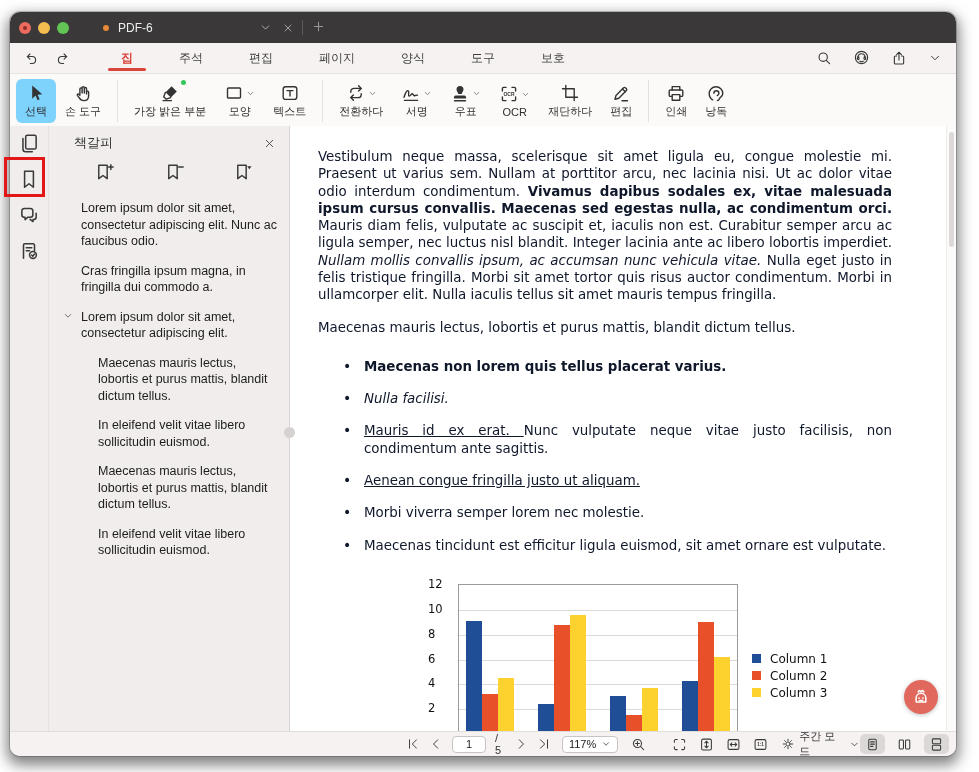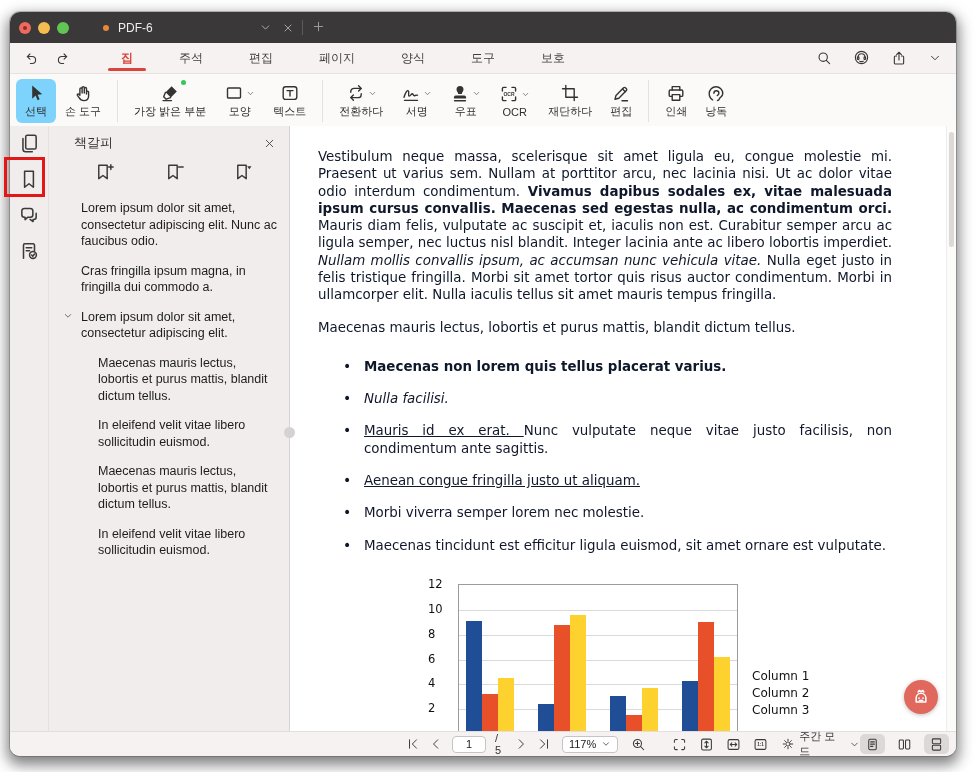--- a/index.html
+++ b/index.html
@@ -65,21 +65,21 @@
   .bullets li::before{content:"•";position:absolute;left:25px;top:-1px;font-size:14px;}
   
   .plot{position:absolute;left:168px;top:458px;width:280px;height:150px;box-sizing:border-box;
         border:1px solid #9b9b9b;border-bottom:none;background:#fff;
         display:flex;justify-content:space-between;align-items:flex-end;padding:0 7px;}
   .grid{position:absolute;left:0;right:0;height:1px;background:#dadada;}
   .bgroup{display:flex;align-items:flex-end;height:100%;position:relative;}
   .bar{width:16px;}
   .ylab{position:absolute;width:24px;text-align:left;font-family:"DejaVu Sans",sans-serif;font-size:11.5px;color:#111;}
   .legend{position:absolute;left:462px;top:524px;}
-  .litem{display:flex;align-items:center;height:17px;gap:19px;flex-direction:column;}
+  .litem{display:flex;align-items:center;height:17px;gap:9px;}
   .lswatch{width:9px;height:9px;}
   .llabel{font-family:"DejaVu Sans",sans-serif;font-size:12px;color:#111;}
   .scroll-track{position:absolute;right:0;top:0;bottom:0;width:9px;background:#fbfbfa;border-left:1px solid #eeecec;}
   .scroll-thumb{position:absolute;right:2px;top:6px;width:5px;height:115px;border-radius:3px;background:#dcd9d8;}
   .ai{position:absolute;left:614px;top:554px;width:34px;height:34px;border-radius:50%;background:#e0685c;
       display:flex;align-items:center;justify-content:center;box-shadow:0 1px 4px rgba(0,0,0,.25);color:#fff;}
   
   .statusbar{position:absolute;left:0;right:0;bottom:0;height:24px;background:#f6f2f1;border-top:1px solid #e2dedd;
              display:flex;align-items:center;font-size:11px;color:#333;}
   .sb-ic{color:#3a3a3a;display:inline-flex;}

